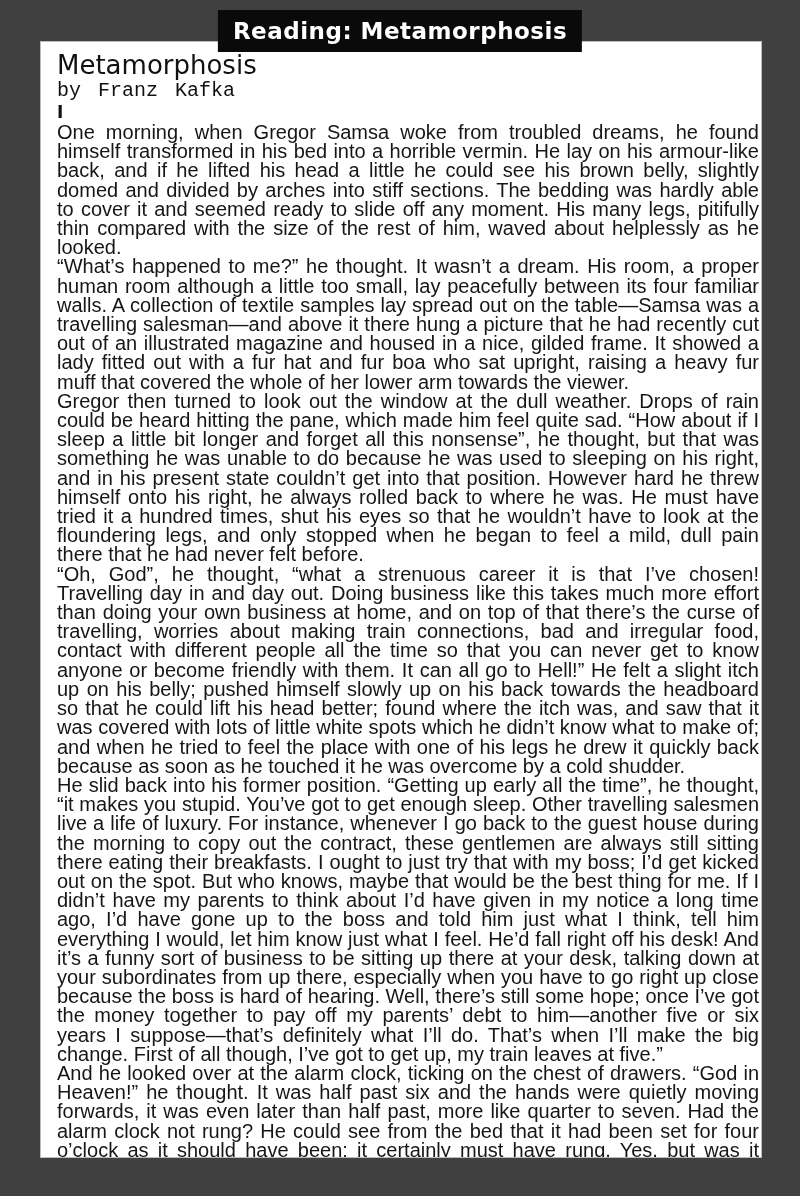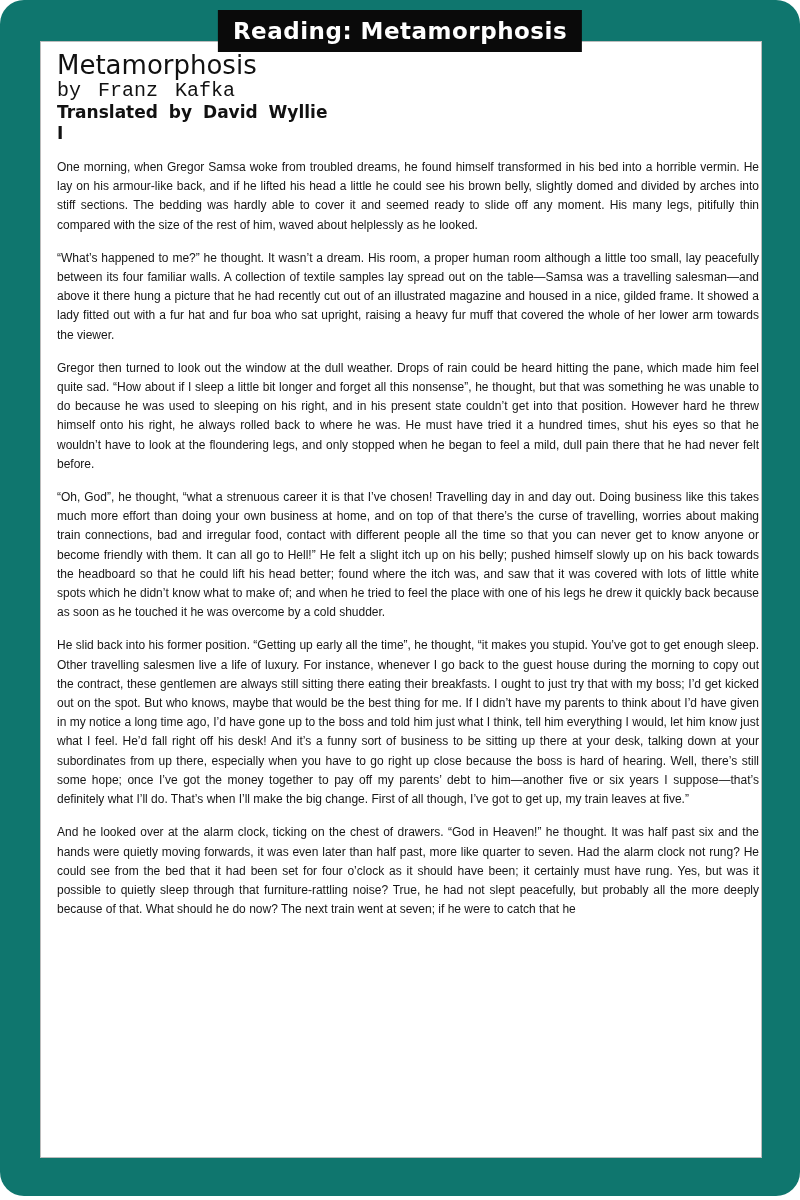--- a/index.html
+++ b/index.html
@@ -5,23 +5,22 @@
   * { margin: 0; padding: 0; box-sizing: border-box; }
   html, body {
     width: 800px;
     background: #ffffff;
     font-family: "Liberation Sans", sans-serif;
   }
   .page {
     position: relative;
     width: 800px;
     height: 1196px;
-    background: #0f766e;
+    background: #404040;
     overflow: hidden;
-    border-radius: 24px;
   }
   .header-badge {
     position: absolute;
     top: 10px;
     left: 50%;
     transform: translateX(-50%);
     background: #0a0a0a;
     color: #ffffff;
     font-family: "DejaVu Sans", "Liberation Sans", sans-serif;
     font-size: 23px;
@@ -69,43 +68,41 @@
   }
   .chapter-marker {
     font-family: "DejaVu Sans", "Liberation Sans", sans-serif;
     font-size: 17px;
     font-weight: bold;
     line-height: 21px;
     color: #111111;
   }
   .doc-body p.para {
     font-family: "Liberation Sans", sans-serif;
-    font-size: 12px;
+    font-size: 20px;
     line-height: 19.2px;
     color: #161616;
     text-align: justify;
     hyphens: auto;
-    margin-top: 14px;
     -webkit-hyphens: auto;
   }
 </style>
 </head>
 <body>
 
 <div class="page">
 
   <div class="header-badge">Reading: Metamorphosis</div>
 
   <div class="doc-card">
 
     <div class="doc-title">Metamorphosis</div>
 
     <div class="doc-author">by Franz Kafka</div>
 
-    <div class="doc-translator">Translated by David Wyllie</div>
 
     <div class="chapter-marker">I</div>
 
     <div class="doc-body">
 
     <p class="para">One morning, when Gregor Samsa woke from troubled dreams, he found himself transformed in his bed into a horrible vermin. He lay on his armour-like back, and if he lifted his head a little he could see his brown belly, slightly domed and divided by arches into stiff sections. The bedding was hardly able to cover it and seemed ready to slide off any moment. His many legs, pitifully thin compared with the size of the rest of him, waved about helplessly as he looked.</p>
         <p class="para">“What’s happened to me?” he thought. It wasn’t a dream. His room, a proper human room although a little too small, lay peacefully between its four familiar walls. A collection of textile samples lay spread out on the table—Samsa was a travelling salesman—and above it there hung a picture that he had recently cut out of an illustrated magazine and housed in a nice, gilded frame. It showed a lady fitted out with a fur hat and fur boa who sat upright, raising a heavy fur muff that covered the whole of her lower arm towards the viewer.</p>
         <p class="para">Gregor then turned to look out the window at the dull weather. Drops of rain could be heard hitting the pane, which made him feel quite sad. “How about if I sleep a little bit longer and forget all this nonsense”, he thought, but that was something he was unable to do because he was used to sleeping on his right, and in his present state couldn’t get into that position. However hard he threw himself onto his right, he always rolled back to where he was. He must have tried it a hundred times, shut his eyes so that he wouldn’t have to look at the floundering legs, and only stopped when he began to feel a mild, dull pain there that he had never felt before.</p>
         <p class="para">“Oh, God”, he thought, “what a strenuous career it is that I’ve chosen! Travelling day in and day out. Doing business like this takes much more effort than doing your own business at home, and on top of that there’s the curse of travelling, worries about making train connections, bad and irregular food, contact with different people all the time so that you can never get to know anyone or become friendly with them. It can all go to Hell!” He felt a slight itch up on his belly; pushed himself slowly up on his back towards the headboard so that he could lift his head better; found where the itch was, and saw that it was covered with lots of little white spots which he didn’t know what to make of; and when he tried to feel the place with one of his legs he drew it quickly back because as soon as he touched it he was overcome by a cold shudder.</p>
         <p class="para">He slid back into his former position. “Getting up early all the time”, he thought, “it makes you stupid. You’ve got to get enough sleep. Other travelling salesmen live a life of luxury. For instance, whenever I go back to the guest house during the morning to copy out the contract, these gentlemen are always still sitting there eating their breakfasts. I ought to just try that with my boss; I’d get kicked out on the spot. But who knows, maybe that would be the best thing for me. If I didn’t have my parents to think about I’d have given in my notice a long time ago, I’d have gone up to the boss and told him just what I think, tell him everything I would, let him know just what I feel. He’d fall right off his desk! And it’s a funny sort of business to be sitting up there at your desk, talking down at your subordinates from up there, especially when you have to go right up close because the boss is hard of hearing. Well, there’s still some hope; once I’ve got the money together to pay off my parents’ debt to him—another five or six years I suppose—that’s definitely what I’ll do. That’s when I’ll make the big change. First of all though, I’ve got to get up, my train leaves at five.”</p>

